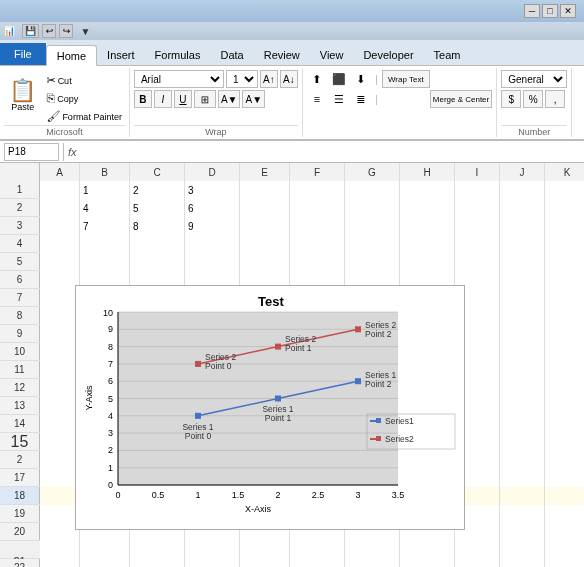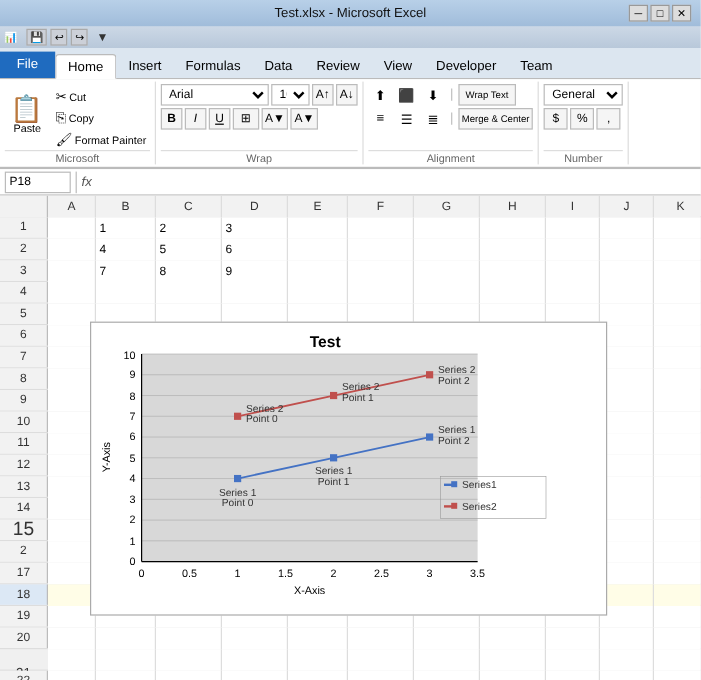--- a/index.html
+++ b/index.html
@@ -16,21 +16,20 @@
     .series1-line { stroke: #4472c4; stroke-width: 1.5; fill: none; }
     .series2-line { stroke: #c0504d; stroke-width: 1.5; fill: none; }
     .chart-label { font-size: 8.5px; font-family: Arial, sans-serif; }
     .chart-title-text { font-size: 13px; font-family: Arial, sans-serif; font-weight: bold; }
     .axis-label { font-size: 9px; font-family: Arial, sans-serif; }
   </style>
 </head>
 <body>
 
 <div style="position:relative; height:22px; background: linear-gradient(to bottom,#b8d0e8,#a0bcda); display:flex; align-items:center; justify-content:flex-end; padding:0 8px;">
-  <span style="position:absolute; left:50%; transform:translateX(-50%); font-size:11px; color:#111;">Test.xlsx - Microsoft Excel</span>
   <div style="display:flex; gap:2px;">
     <span style="width:16px;height:14px;background:#ddd;border:1px solid #999;display:inline-flex;align-items:center;justify-content:center;font-size:9px;cursor:pointer;">─</span>
     <span style="width:16px;height:14px;background:#ddd;border:1px solid #999;display:inline-flex;align-items:center;justify-content:center;font-size:9px;cursor:pointer;">□</span>
     <span style="width:16px;height:14px;background:#ddd;border:1px solid #999;display:inline-flex;align-items:center;justify-content:center;font-size:9px;cursor:pointer;">✕</span>
   </div>
 </div>
 
 <div style="height:18px; background: linear-gradient(to bottom,#ccd8e6,#b8c8da); display:flex; align-items:center; padding:0 4px; gap:3px; font-size:10px;">
   <span style="font-size:9px; color:#333; margin-right:4px;">📊</span>
   <button style="height:14px;min-width:14px;background:#ccd0d8;border:1px solid #aaa;font-size:9px;cursor:pointer;padding:0 2px;">💾</button>
@@ -123,23 +122,22 @@
       <button style="height:18px;min-width:20px;border:1px solid transparent;background:none;cursor:pointer;font-size:11px;">⬛</button>
       <button style="height:18px;min-width:20px;border:1px solid transparent;background:none;cursor:pointer;font-size:11px;">⬇</button>
       <span style="color:#bbb;margin:0 2px;">|</span>
       <button style="height:18px;min-width:48px;border:1px solid #bbb;background:#f5f5f5;cursor:pointer;font-size:8px;padding:0 2px;">Wrap Text</button>
     </div>
     <div style="display:flex;gap:2px;align-items:center;">
       <button style="height:18px;min-width:20px;border:1px solid transparent;background:none;cursor:pointer;font-size:11px;">≡</button>
       <button style="height:18px;min-width:20px;border:1px solid transparent;background:none;cursor:pointer;font-size:11px;">☰</button>
       <button style="height:18px;min-width:20px;border:1px solid transparent;background:none;cursor:pointer;font-size:11px;">≣</button>
       <span style="color:#bbb;margin:0 2px;">|</span>
-      <button style="height:18px;min-width:60px;border:1px solid #bbb;background:#f5f5f5;cursor:pointer;font-size:8px;padding:0 2px;">Merge &amp; Center</button>
-    </div>
-    <div style="font-size:9px;color:#666;text-align:center;border-top:1px solid #ddd;padding-top:1px;margin-top:auto;">Alignment</div>
+      <button style="height:18px;min-width:60px;border:1px solid #bbb;background:#f5f5f5;cursor:pointer;font-size:8px;padding:0 2px;margin-left:48px;">Merge &amp; Center</button>
+    </div>
   </div>
 
   <div style="display:flex;flex-direction:column;border-right:1px solid #ddd;padding:2px 4px 0 4px;min-width:75px;">
     <select style="font-size:10px;height:18px;border:1px solid #bbb;background:white;padding:0 2px;margin-bottom:2px;">
       <option>General</option>
     </select>
     <div style="display:flex;gap:2px;align-items:center;">
       <button style="height:18px;min-width:20px;border:1px solid #bbb;background:#f5f5f5;cursor:pointer;font-size:10px;">$</button>
       <button style="height:18px;min-width:20px;border:1px solid #bbb;background:#f5f5f5;cursor:pointer;font-size:10px;">%</button>
       <button style="height:18px;min-width:20px;border:1px solid #bbb;background:#f5f5f5;cursor:pointer;font-size:10px;">,</button>
@@ -479,21 +477,21 @@
           <div style="width: 50px; min-width: 50px; border-right: 1px solid rgb(221, 221, 221); height: 18px; padding: 0px 3px; font-size: 10px; display: flex; align-items: center; white-space: nowrap; overflow: hidden; background: white;"></div>
           <div style="width: 55px; min-width: 55px; border-right: 1px solid rgb(221, 221, 221); height: 18px; padding: 0px 3px; font-size: 10px; display: flex; align-items: center; white-space: nowrap; overflow: hidden; background: white;"></div>
           <div style="width: 55px; min-width: 55px; border-right: 1px solid rgb(221, 221, 221); height: 18px; padding: 0px 3px; font-size: 10px; display: flex; align-items: center; white-space: nowrap; overflow: hidden; background: white;"></div>
           <div style="width: 55px; min-width: 55px; border-right: 1px solid rgb(221, 221, 221); height: 18px; padding: 0px 3px; font-size: 10px; display: flex; align-items: center; white-space: nowrap; overflow: hidden; background: white;"></div>
           <div style="width: 45px; min-width: 45px; border-right: 1px solid rgb(221, 221, 221); height: 18px; padding: 0px 3px; font-size: 10px; display: flex; align-items: center; white-space: nowrap; overflow: hidden; background: white;"></div>
           <div style="width: 45px; min-width: 45px; border-right: 1px solid rgb(221, 221, 221); height: 18px; padding: 0px 3px; font-size: 10px; display: flex; align-items: center; white-space: nowrap; overflow: hidden; background: white;"></div>
           <div style="width: 45px; min-width: 45px; border-right: 1px solid rgb(221, 221, 221); height: 18px; padding: 0px 3px; font-size: 10px; display: flex; align-items: center; white-space: nowrap; overflow: hidden; background: white;"></div>
         </div>
       </div>
 
-    <div style="position:absolute;left:75px;top:87px;width:431px;height:245px;border:1px solid #aaa;background:white;padding:4px;">
+    <div style="position:absolute;left:75px;top:104px;width:390px;height:245px;border:1px solid #aaa;background:white;padding:4px;">
       <svg width="382" height="237" class="chart-svg">
 
         <text x="191" y="16" text-anchor="middle" class="chart-title-text">Test</text>
 
         <rect x="38" y="22" width="280" height="173" class="chart-plot-bg"></rect>
 
         <line x1="38" y1="195" x2="318" y2="195" class="chart-grid-line"></line>
         <line x1="38" y1="177.7" x2="318" y2="177.7" class="chart-grid-line"></line>
         <line x1="38" y1="160.4" x2="318" y2="160.4" class="chart-grid-line"></line>
         <line x1="38" y1="143.1" x2="318" y2="143.1" class="chart-grid-line"></line>

